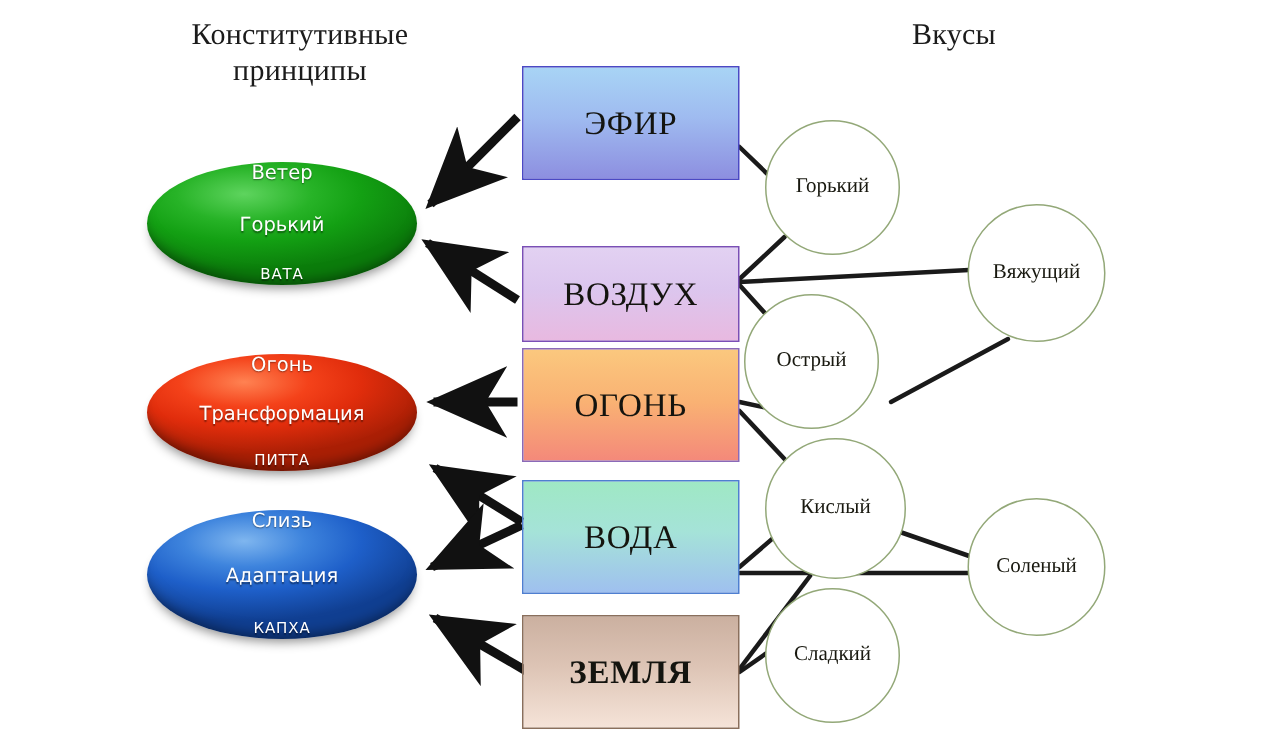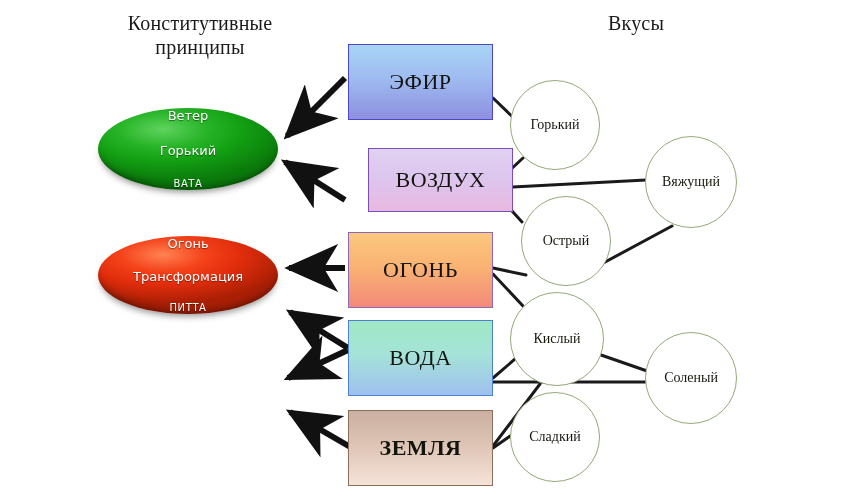--- a/index.html
+++ b/index.html
@@ -92,24 +92,23 @@
     color: #14140f;
     letter-spacing: 0.5px;
   }
   #el-ether {
     top: 44px; height: 76px;
     border: 1.6px solid #4b49c4;
     background: linear-gradient(180deg, #a8d4f5 0%, #9fbbf0 45%, #8d8fe0 100%);
     justify-content: center;
   }
   #el-air {
-    top: 148px; height: 64px;
+    top: 164px; height: 64px;
     border: 1.6px solid #7a4fb5;
     background: linear-gradient(180deg, #e2d1f2 0%, #dcc6ee 45%, #e8b9e0 100%);
-    margin-left: 20px;
   }
   #el-fire {
     top: 232px; height: 76px;
     border: 1.6px solid #8a6ab8;
     background: linear-gradient(180deg, #fbc87e 0%, #f9b173 48%, #f4897a 100%);
   }
   #el-water {
     top: 320px; height: 76px;
     border: 1.6px solid #4f7fd0;
     background: linear-gradient(180deg, #9fe8c4 0%, #a5e3d8 45%, #9fc0ef 100%);
@@ -128,21 +127,21 @@
     background: #ffffff;
     border: 1.4px solid #93a878;
     display: flex;
     align-items: center;
     justify-content: center;
     font-family: "Liberation Serif", "DejaVu Serif", serif;
     font-size: 14px;
     color: #18180f;
   }
   #taste-bitter     { left: 510px; top: 80px;  width: 90px; height: 90px; }
-  #taste-pungent    { left: 521px; top: 196px; width: 90px; height: 90px; font-family: Liberation Serif, serif; }
+  #taste-pungent    { left: 496px; top: 196px; width: 90px; height: 90px; font-family: Liberation Serif, serif; }
   #taste-sour       { left: 510px; top: 292px; width: 94px; height: 94px; }
   #taste-sweet      { left: 510px; top: 392px; width: 90px; height: 90px; }
   #taste-astringent { left: 645px; top: 136px; width: 92px; height: 92px; }
   #taste-salty      { left: 645px; top: 332px; width: 92px; height: 92px; }
 </style>
 </head>
 <body>
 
 <div id="stage">
 
@@ -185,20 +184,25 @@
   <div class="dosha" id="dosha-vata">
     <span class="ln1">Ветер</span>
     <span class="ln2">Горький</span>
     <span class="ln3">ВАТА</span>
   </div>
   <div class="dosha" id="dosha-pitta">
     <span class="ln1">Огонь</span>
     <span class="ln2">Трансформация</span>
     <span class="ln3">ПИТТА</span>
   </div>
+  <div class="dosha" id="dosha-kapha">
+    <span class="ln1">Слизь</span>
+    <span class="ln2">Адаптация</span>
+    <span class="ln3">КАПХА</span>
+  </div>
 
   <div class="element" id="el-ether">
     <span>ЭФИР</span>
   </div>
   <div class="element" id="el-air">
     <span>ВОЗДУХ</span>
   </div>
   <div class="element" id="el-fire">
     <span>ОГОНЬ</span>
   </div>

